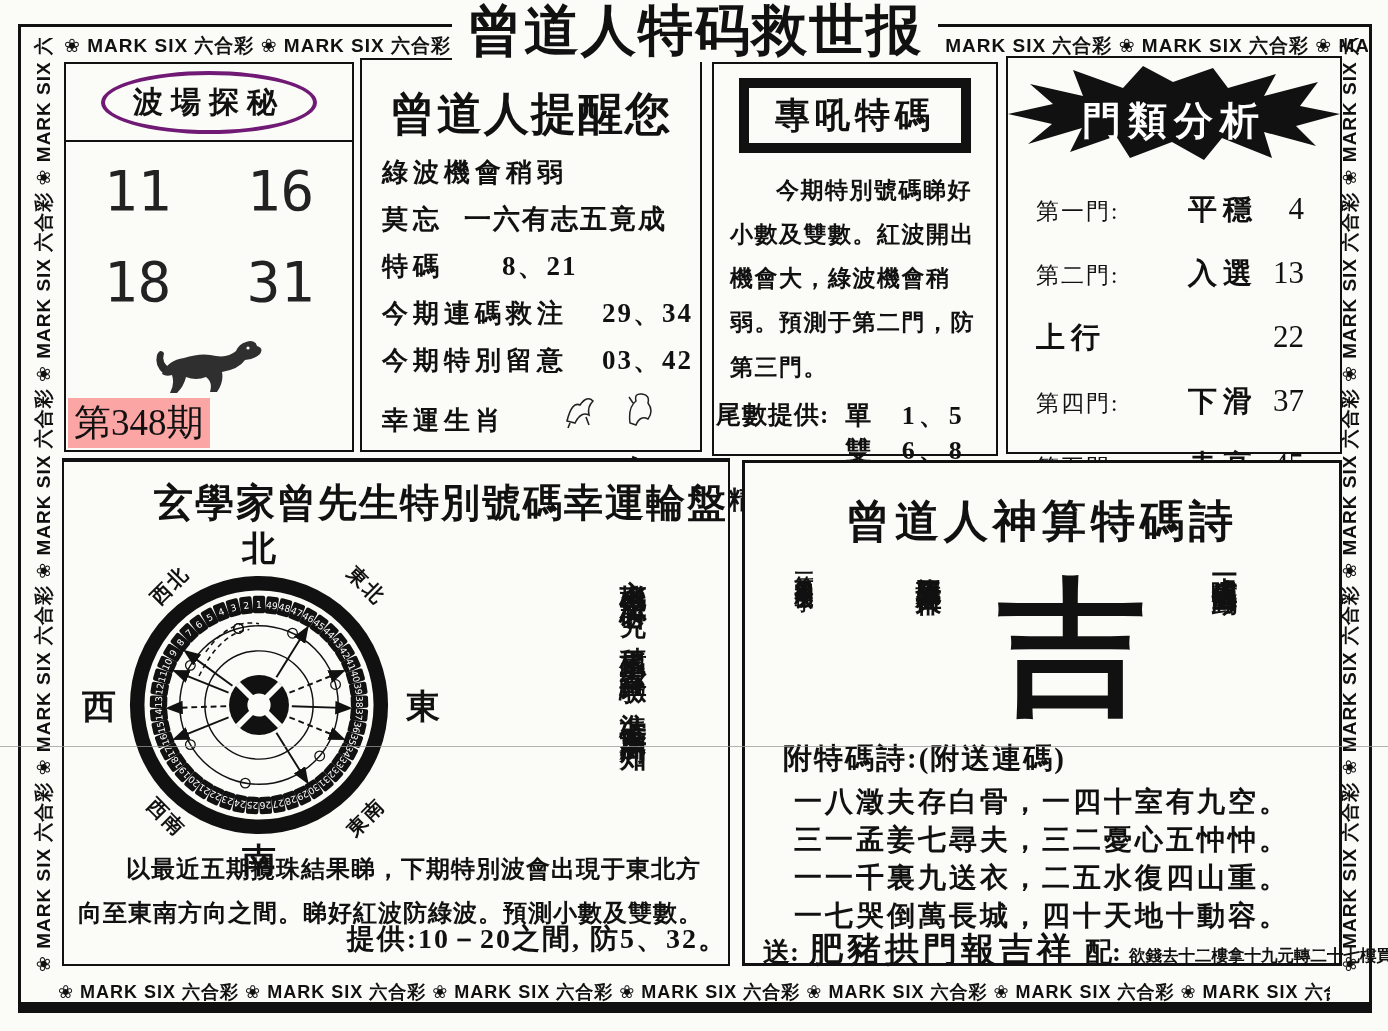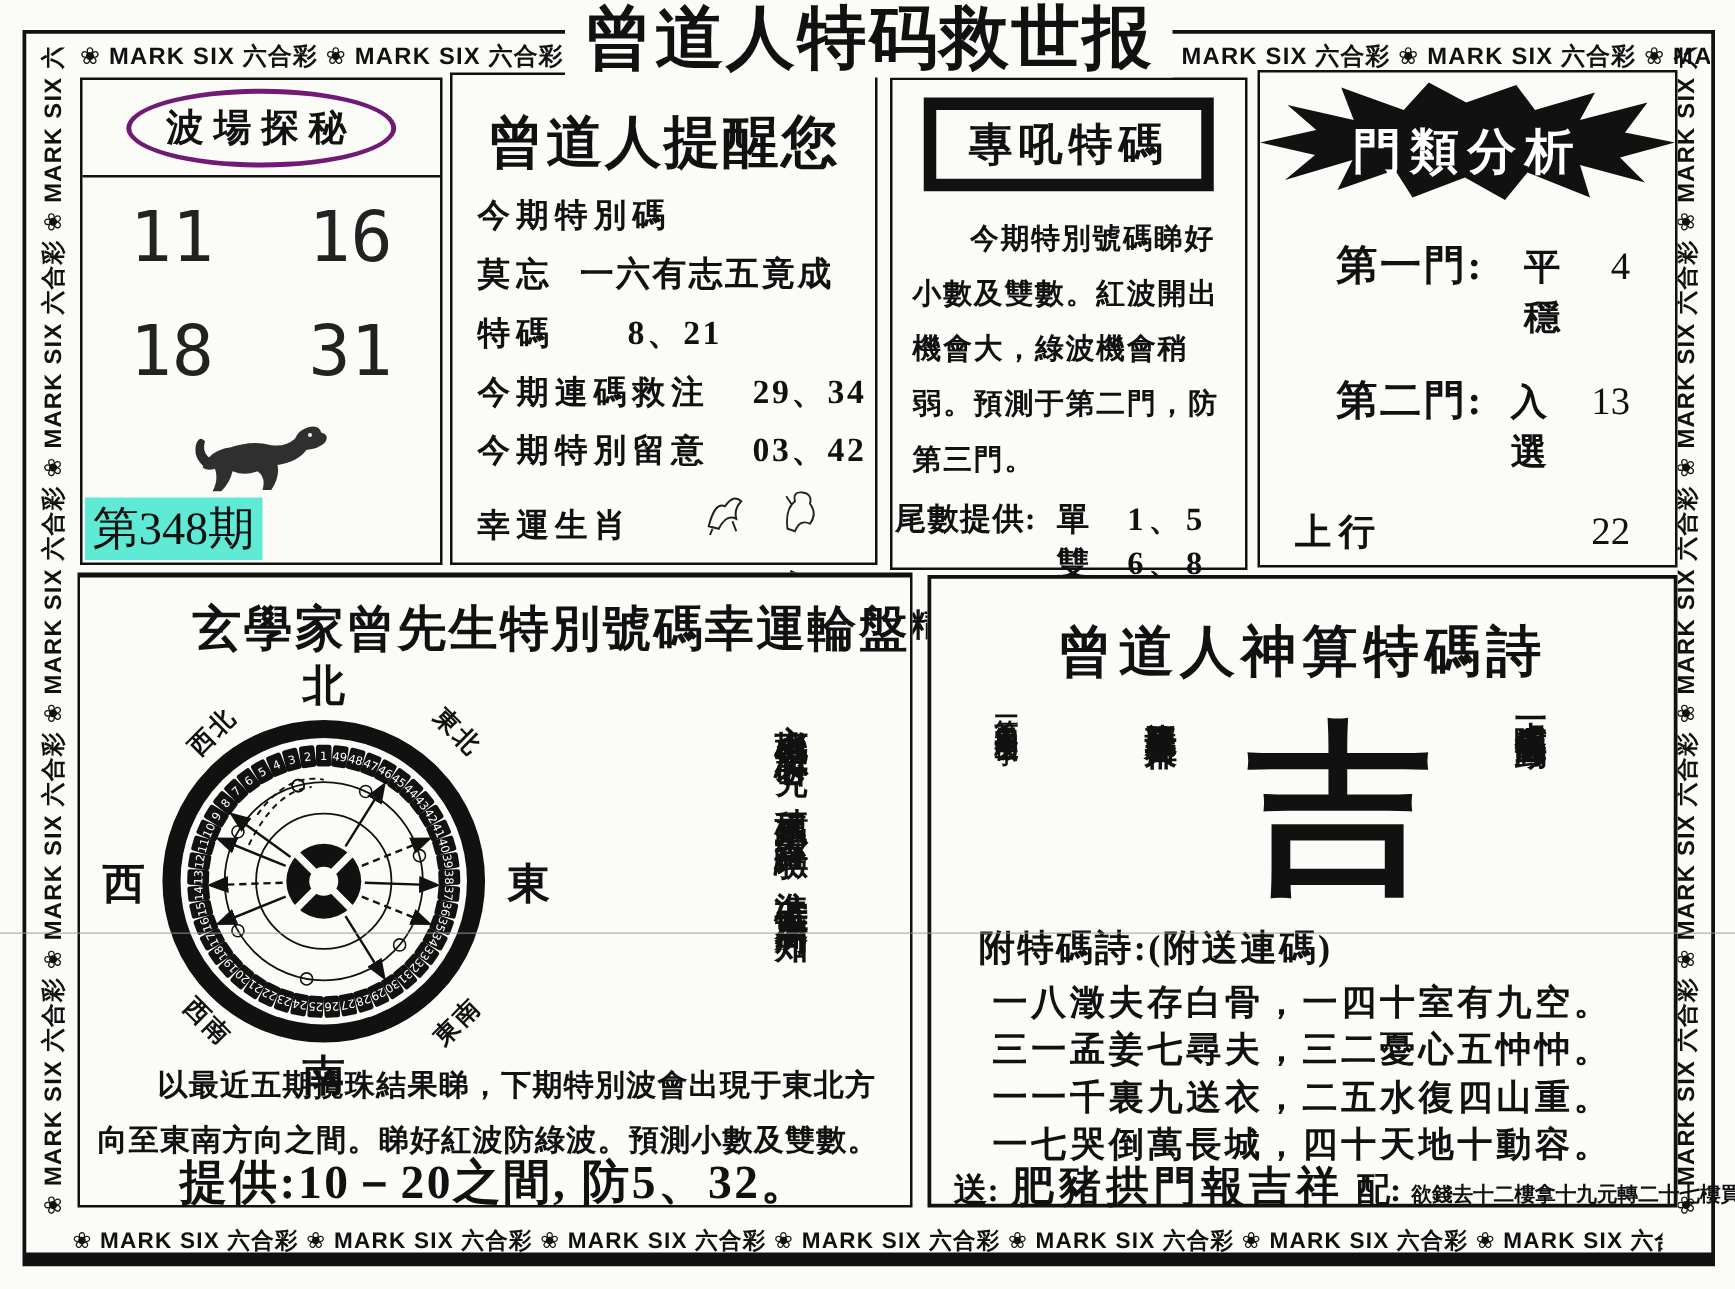--- a/index.html
+++ b/index.html
@@ -24,21 +24,21 @@
         text-align:center;font-size:55px;font-weight:900;letter-spacing:2px;z-index:6;}
   
   .box{position:absolute;border:2px solid #111;background:#fbfbf8;box-sizing:border-box;}
   
   #box1{left:64px;top:62px;width:290px;height:390px;}
   .b1head{height:76px;border-bottom:2px solid #111;display:flex;align-items:center;justify-content:center;}
   .b1oval{border:4px solid #701a75;border-radius:50%;padding:7px 28px;font-size:30px;font-weight:bold;letter-spacing:8px;}
   .b1nums{margin-top:16px;display:grid;grid-template-columns:1fr 1fr;justify-items:center;row-gap:26px;
         font-family:"DejaVu Sans Mono",monospace;font-size:56px;color:#222;}
   .b1dog{position:absolute;left:78px;top:258px;}
-  .issue{position:absolute;left:68px;top:398px;z-index:5;font-size:37px;background:#5eead4;padding:0 6px;}
+  .issue{position:absolute;left:68px;top:398px;z-index:5;font-size:37px;background:#fca5a5;padding:0 6px;}
   
   #box2{left:360px;top:58px;width:342px;height:394px;}
   .b2title{margin-top:24px;text-align:center;font-size:45px;font-weight:900;letter-spacing:2px;}
   .b2row{display:flex;align-items:baseline;padding:0 20px;margin-top:11px;}
   .b2l{font-size:26px;font-weight:bold;letter-spacing:5px;white-space:nowrap;}
   .b2v{margin-left:20px;font-size:27px;font-weight:bold;letter-spacing:2px;white-space:nowrap;}
   .b2red{font-size:38px;margin-left:118px;}
   .b2animals{margin-left:auto;margin-right:26px;display:flex;gap:26px;align-items:flex-end;}
   
   #box3{left:712px;top:62px;width:286px;height:394px;}
@@ -52,41 +52,41 @@
   .b3trow .num{margin-left:20px;letter-spacing:4px;}
   .b3sel{padding:0 14px;margin-top:14px;font-weight:bold;font-size:26px;white-space:nowrap;}
   .b3sel .num{margin-left:12px;letter-spacing:2px;}
   
   #box4{left:1006px;top:56px;width:336px;height:398px;}
   .b4star{position:relative;height:102px;margin-top:6px;}
   .b4star svg{position:absolute;left:0;top:0;}
   .b4startext{position:absolute;left:0;right:0;top:30px;text-align:center;color:#fff;font-size:39px;
         font-weight:900;letter-spacing:7px;z-index:2;}
   .m-row{display:flex;align-items:baseline;padding:0 28px;margin-top:24px;}
-  .m-label{font-size:33px;font-weight:bold;letter-spacing:2px;width:152px;margin-left:33px;}
+  .m-label{font-size:23px;font-weight:normal;letter-spacing:2px;width:152px;}
   .m-name{font-size:29px;font-weight:bold;letter-spacing:6px;}
   .m-val{margin-left:auto;margin-right:8px;font-size:31px;}
   
   #box5{left:62px;top:458px;width:668px;height:508px;border-top:4px solid #111;}
   .b5title{margin-top:14px;text-align:right;font-size:39px;font-weight:900;letter-spacing:2px;}
   .wheel-wrap{position:absolute;left:28px;top:76px;width:334px;height:334px;}
   .wheel-wrap svg{position:absolute;left:22px;top:22px;}
   .dir{position:absolute;font-size:34px;font-weight:bold;}
   .dir-n{left:150px;top:-12px;} .dir-s{left:150px;top:300px;}
   .dir-w{left:-10px;top:146px;} .dir-e{left:314px;top:146px;}
   .dirs{position:absolute;font-size:20px;font-weight:bold;letter-spacing:2px;}
   .dir-nw{left:56px;top:34px;transform:rotate(-45deg);}
   .dir-ne{left:252px;top:34px;transform:rotate(45deg);}
   .dir-sw{left:52px;top:266px;transform:rotate(45deg);}
   .dir-se{left:252px;top:266px;transform:rotate(-45deg);}
   .vcols{position:absolute;left:398px;top:96px;height:295px;width:200px;writing-mode:vertical-rl;
         font-size:27px;font-weight:bold;letter-spacing:5px;line-height:2.15;}
   .b5p{position:absolute;left:14px;top:386px;width:644px;font-size:24px;line-height:1.82;
         text-indent:2em;font-weight:bold;letter-spacing:1px;}
-  .b5prov{position:absolute;left:0;right:0;top:458px;text-align:center;font-size:38px;font-weight:bold;letter-spacing:2px;}
+  .b5prov{position:absolute;left:0;right:0;top:458px;text-align:right;font-size:28px;font-weight:bold;letter-spacing:2px;}
   
   #box6{left:742px;top:460px;width:600px;height:506px;border-width:3px;}
   .b6title{margin-top:29px;text-align:center;font-size:44px;font-weight:900;letter-spacing:5px;}
   .b6vert{position:absolute;left:0;top:92px;right:0;height:200px;}
   .b6col{position:absolute;writing-mode:vertical-rl;font-weight:bold;}
   .b6col-left{left:46px;top:6px;font-size:19px;letter-spacing:2px;}
   .b6col-mid{left:166px;top:2px;font-size:26px;letter-spacing:2px;}
   .b6big{position:absolute;left:252px;top:-4px;width:150px;text-align:center;font-size:148px;
         font-weight:900;line-height:196px;}
   .b6col-right{left:462px;top:2px;font-size:26px;letter-spacing:2px;}
@@ -134,21 +134,21 @@
         <path d="M18,52 Q24,38 40,36 Q58,30 72,34 Q84,36 92,29 Q95,22 102,20 Q111,17 113,24 Q120,26 116,32 Q111,37 101,38 Q95,47 78,50 Q80,60 73,70 L66,70 Q69,60 62,55 Q52,59 42,55 Q40,64 33,71 L26,71 Q31,62 28,53 Q22,55 18,52 Z" fill="#2f2f2f"></path>
         <circle cx="104" cy="26" r="1.6" fill="#fbfbf8"></circle>
       </svg>
     </div>
   </div>
   <div class="issue">第348期</div>
 
   <div id="box2" class="box">
     <div class="b2title">曾道人提醒您</div>
     <div class="b2row">
-      <span class="b2l">今期特別碼</span>
+      <span class="b2l">綠波機會稍弱</span>
     </div>
     <div class="b2row">
       <span class="b2l">莫忘</span>
       <span class="b2v">一六有志五竟成</span>
     </div>
     <div class="b2row">
       <span class="b2l">特碼</span>
       <span class="b2v" style="margin-left:58px;">8、21</span>
     </div>
     <div class="b2row">

